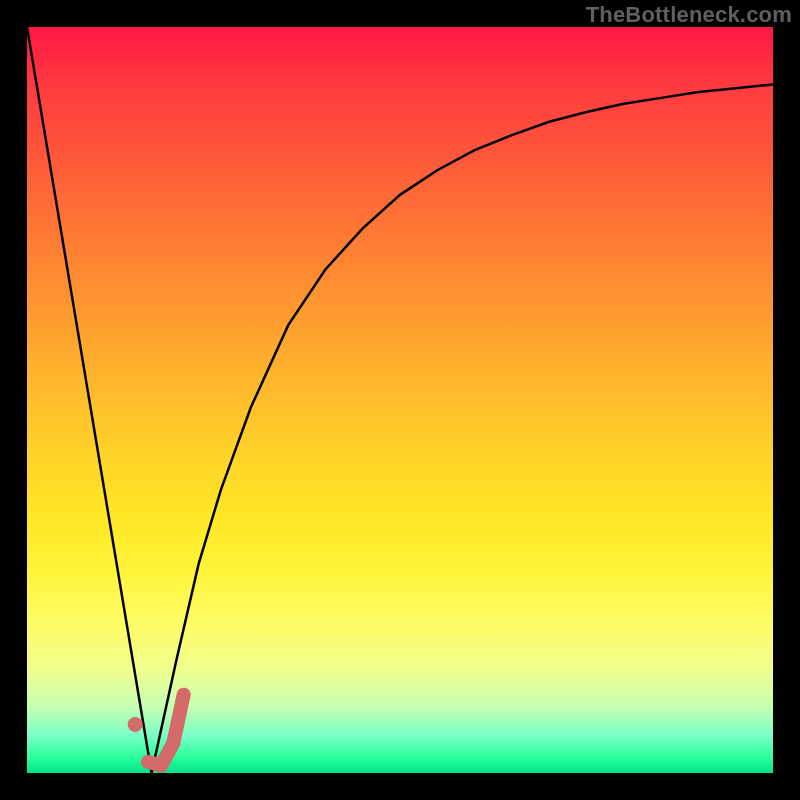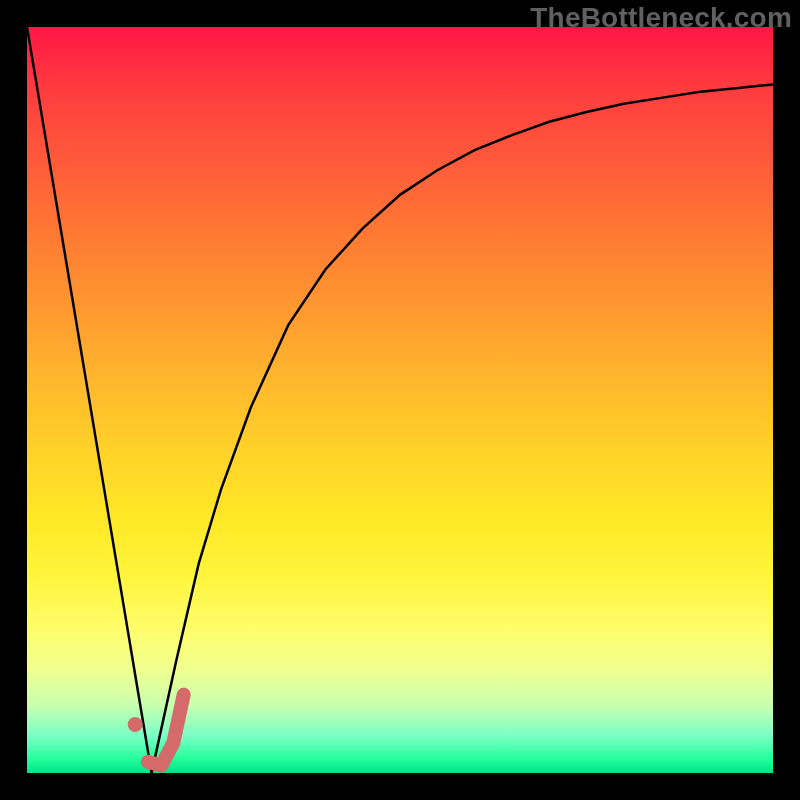--- a/index.html
+++ b/index.html
@@ -15,21 +15,21 @@
     position: relative;
     width: 800px;
     height: 800px;
     background: #000;
   }
   .watermark {
     position: absolute;
     top: 2px;
     right: 8px;
     color: #606060;
-    font-size: 28px;
+    font-size: 22px;
     font-weight: bold;
     z-index: 10;
     letter-spacing: 0.2px;
     white-space: nowrap;
   }
   .gradient-plot {
     position: absolute;
     left: 27px;
     top: 27px;
     width: 746px;

